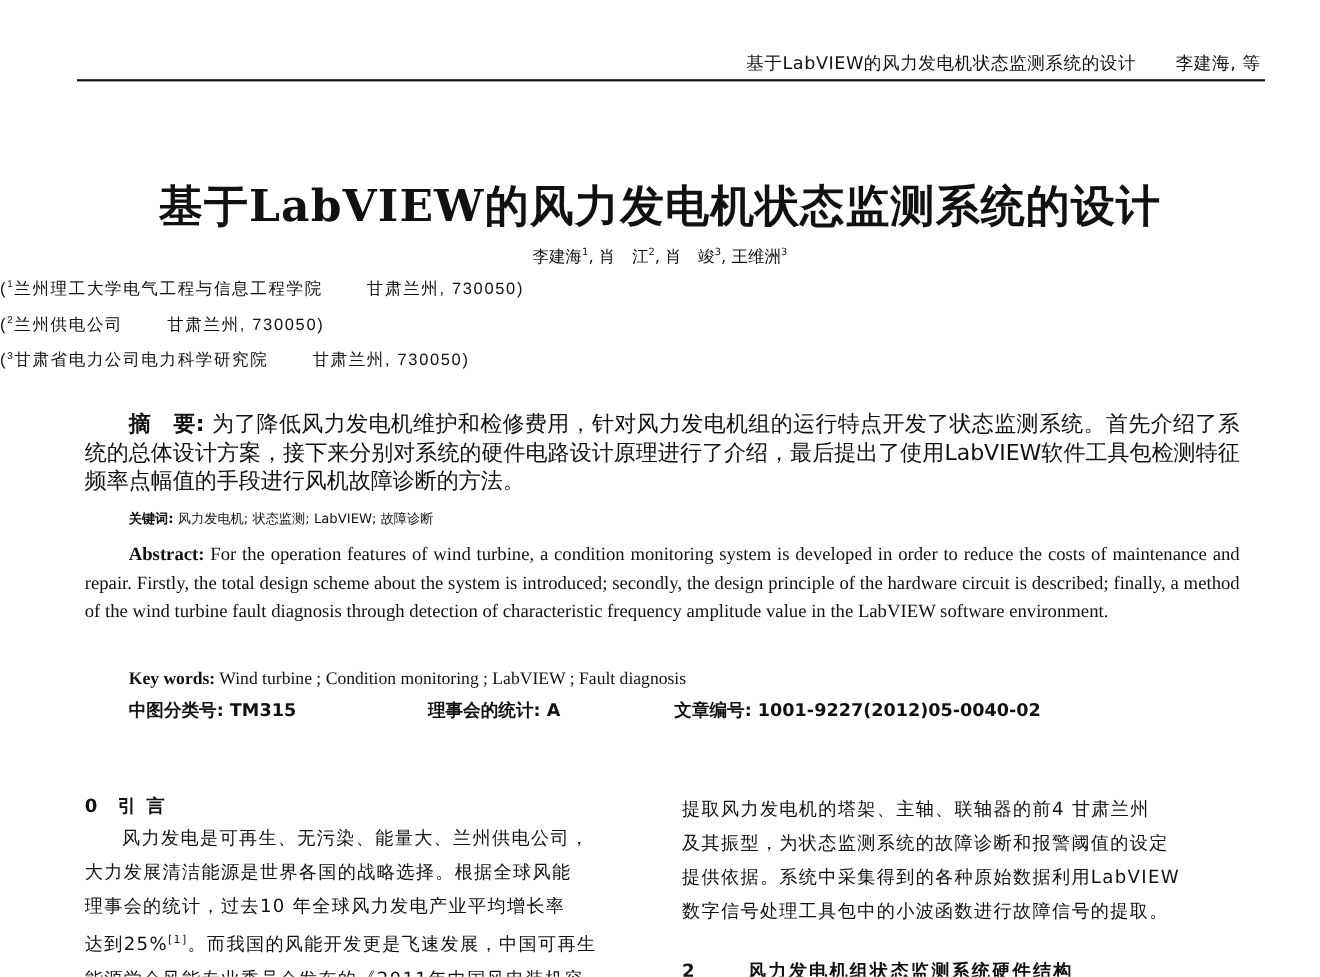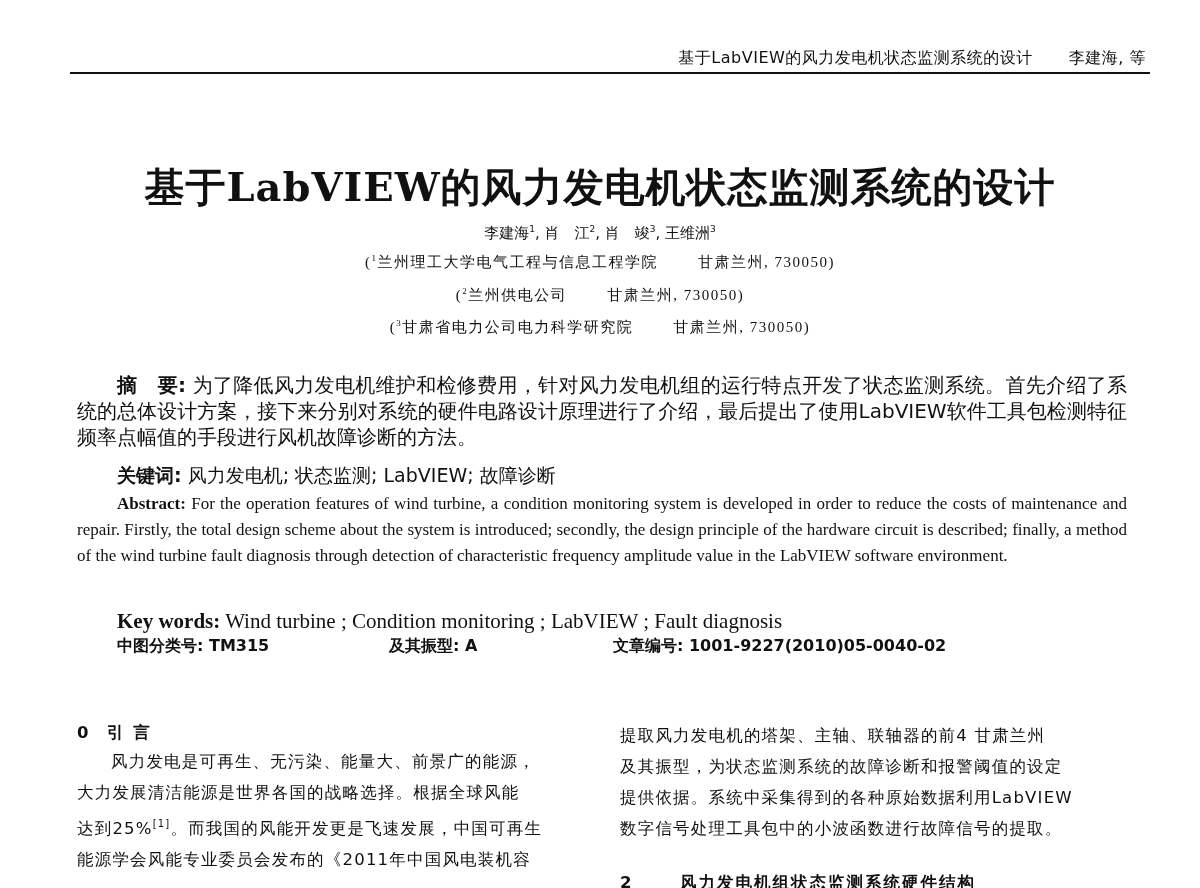--- a/index.html
+++ b/index.html
@@ -22,43 +22,43 @@
     position: absolute; left: 0; right: 0; top: 160px; text-align: center;
     font-size: 40px; font-weight: bold; letter-spacing: 1px;
     font-family: "DejaVu Serif", serif;
   }
   .authors {
     position: absolute; left: 0; right: 0; top: 224px; text-align: center;
     font-size: 15px; font-family: "DejaVu Sans", sans-serif;
   }
   .authors sup { font-size: 9px; }
   .affil {
-    position: absolute; left: 0; right: 0; text-align: center; font-size: 15px;
-    letter-spacing: 1.5px; font-family: Liberation Serif, serif;
+    position: absolute; left: 0; right: 0; text-align: left; font-size: 15px;
+    letter-spacing: 1.5px; font-family: Liberation Sans, sans-serif;
   }
   .affil .gap { display: inline-block; width: 40px; }
   .affil sup { font-size: 9px; }
 
   .abstract-cn {
     position: absolute; left: 77px; width: 1050px; top: 372px;
     font-size: 20px; line-height: 26px; font-family: "DejaVu Sans", sans-serif;
     text-indent: 40px; text-align: justify;
   }
   .label-bold { font-weight: bold; }
   .kw-cn {
-    position: absolute; left: 117px; top: 463px; font-size: 19px;
+    position: absolute; left: 117px; top: 463px; font-size: 12px;
     font-family: "DejaVu Sans", sans-serif;
   }
   .abstract-en {
     position: absolute; left: 77px; width: 1050px; top: 491px;
     font-size: 17px; line-height: 26px; font-family: "Liberation Serif", serif;
     text-indent: 40px; text-align: justify;
   }
   .kw-en {
-    position: absolute; left: 117px; top: 609px; font-size: 21px;
+    position: absolute; left: 117px; top: 609px; font-size: 16px;
     font-family: "Liberation Serif", serif;
   }
   .classif {
     position: absolute; left: 117px; top: 636px; font-size: 16px; font-weight: bold;
     font-family: "DejaVu Sans", sans-serif; white-space: nowrap;
   }
   .classif span { display: inline-block; }
   .classif .c1 { width: 272px; }
   .classif .c2 { width: 224px; }
 
@@ -115,29 +115,30 @@
   <span class="label-bold">Abstract:</span>
   <span>For the operation features of wind turbine, a condition monitoring system is developed in order to reduce the costs of maintenance and repair. Firstly, the total design scheme about the system is introduced; secondly, the design principle of the hardware circuit is described; finally, a method of the wind turbine fault diagnosis through detection of characteristic frequency amplitude value in the LabVIEW software environment.</span>
 </div>
 
 <div class="kw-en">
   <span class="label-bold">Key words:</span>
   <span>Wind turbine ; Condition monitoring ; LabVIEW ; Fault diagnosis</span>
 </div>
 
 <div class="classif">
-  <span class="c1">中图分类号: TM315</span><span class="c2">及其振型: A</span><span>文章编号: 1001-9227(2010)05-0040-02</span>
+  <span class="c1">中图分类号: TM315</span><span class="c2">理事会的统计: A</span><span>文章编号: 1001-9227(2012)05-0040-02</span>
 </div>
 
 <div class="col col-left">
   <div class="sec-head">
     <span class="num">0</span><span>引 言</span>
   </div>
-  <div class="line para-indent">风力发电是可再生、无污染、能量大、前景广的能源，</div>
+  <div class="line para-indent">风力发电是可再生、无污染、能量大、兰州供电公司，</div>
   <div class="line">大力发展清洁能源是世界各国的战略选择。根据全球风能</div>
+  <div class="line">理事会的统计，过去10 年全球风力发电产业平均增长率</div>
   <div class="line"><span>达到25%</span><sup class="cite">[1]</sup><span>。而我国的风能开发更是飞速发展，中国可再生</span></div>
   <div class="line">能源学会风能专业委员会发布的《2011年中国风电装机容</div>
 </div>
 
 <div class="col col-right">
   <div class="line">提取风力发电机的塔架、主轴、联轴器的前4 甘肃兰州</div>
   <div class="line">及其振型，为状态监测系统的故障诊断和报警阈值的设定</div>
   <div class="line">提供依据。系统中采集得到的各种原始数据利用LabVIEW</div>
   <div class="line">数字信号处理工具包中的小波函数进行故障信号的提取。</div>
 </div>

